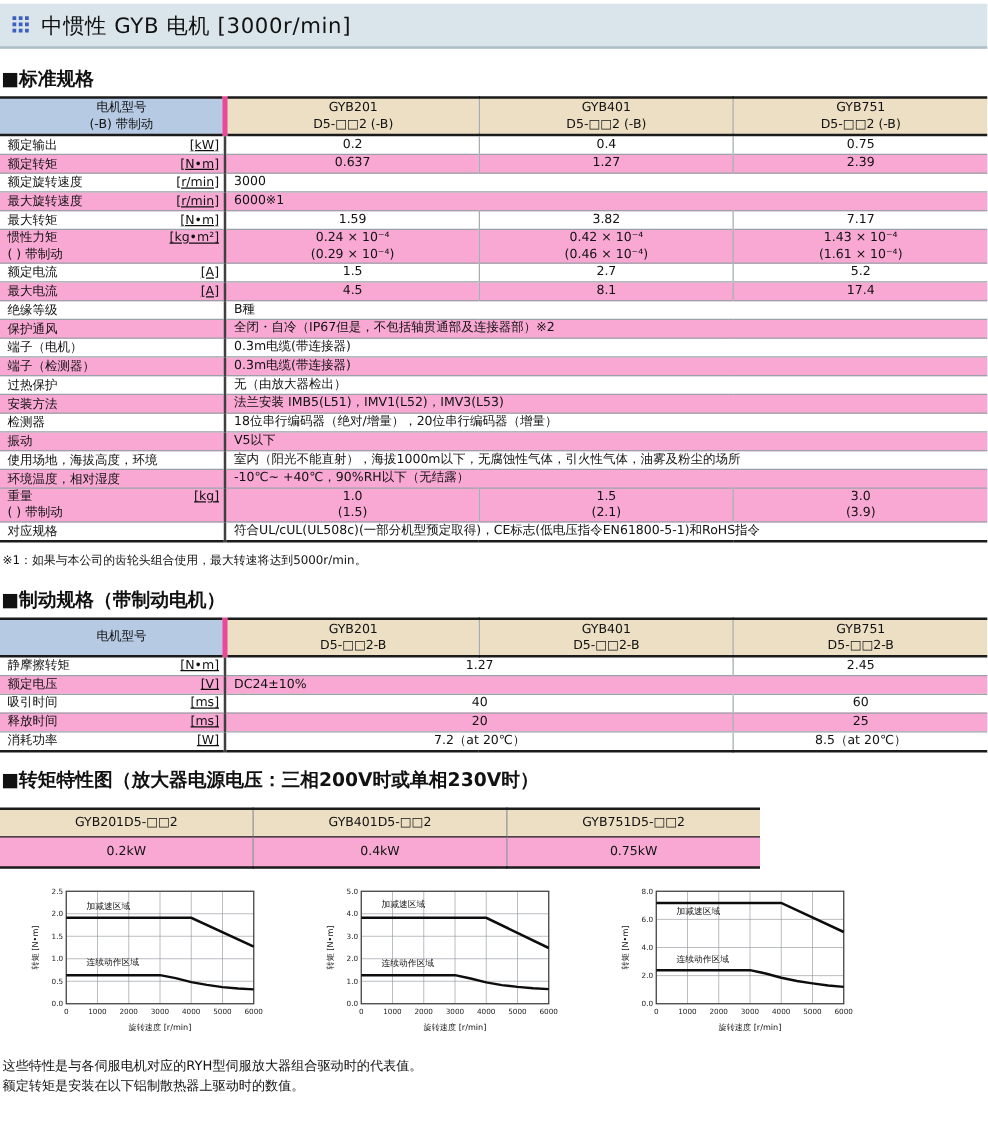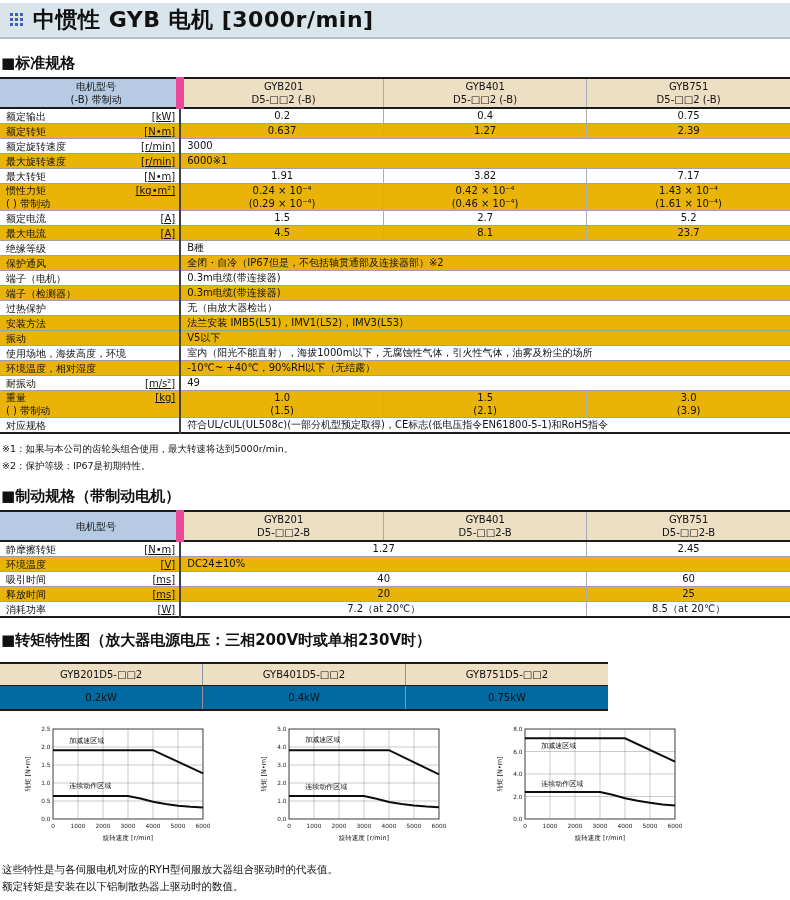--- a/index.html
+++ b/index.html
@@ -3,61 +3,61 @@
 <meta charset="utf-8">
 <style>
   html,body{margin:0;padding:0;background:#fff;}
   body{width:790px;height:900px;font-family:"DejaVu Sans","Liberation Sans",sans-serif;color:#111;overflow:hidden;}
   .page{width:790px;height:900px;position:relative;}
 
   
   .band{height:34px;margin-top:3px;background:#d9e5ea;border-bottom:2px solid #aebfc7;display:flex;align-items:center;}
   .dots{display:inline-grid;grid-template-columns:repeat(3,4px);grid-auto-rows:4px;gap:1px;margin:0 9px 0 10px;}
   .dots i{display:block;width:3px;height:3px;background:#3c5fc0;}
-  .band h1{font-size:22px;font-weight:bold;margin:0;letter-spacing:0.5px;}
+  .band h1{font-size:17px;font-weight:normal;margin:0;letter-spacing:0.5px;}
 
   h2.sec{font-size:15px;font-weight:bold;margin:13px 0 4px 0;padding-left:1px;}
   h2.first{margin-top:15px;}
 
   
   table.spec{width:790px;border-collapse:collapse;table-layout:fixed;font-size:10px;
              border-top:2px solid #1b1b1b;border-bottom:2px solid #1b1b1b;}
   table.spec col.c0{width:180px;}
   table.spec col.cd{width:203px;}
   table.spec thead tr{border-bottom:2px solid #1b1b1b;}
   table.spec thead td{padding:1px 0;vertical-align:middle;}
   table.spec thead td div{line-height:13px;text-align:center;}
   td.hl{background:#b6cbe3;}
   td.hl div{text-align:right;padding-left:16px;}
   td.hd{background:#ecdfc3;border-left:1px solid #a7adb4;}
-  td.hd.first{border-left:8px solid #ec4899;}
+  td.hd.first{border-left:4px solid #ec4899;}
   table.spec tbody tr{border-top:1px solid #9aa1a8;}
   table.spec tbody tr:first-child{border-top:none;}
-  table.spec tbody tr.alt{background:#eab308;}
+  table.spec tbody tr.alt{background:#f9a8d4;}
   table.spec tbody td{padding:0;height:14px;line-height:14px;vertical-align:middle;}
   td.lbl{border-right:2px solid #404040;}
   .lr{display:flex;justify-content:space-between;line-height:13px;}
   .lr .lt{padding-left:6px;white-space:nowrap;}
   .lr .un{padding-right:4px;text-decoration:underline;}
   .lr2{line-height:13px;padding-left:6px;}
   table.spec td.ct{text-align:center;}
   table.spec td.bl{border-left:1px solid #a7adb4;}
   table.spec td.sp{text-align:left;padding-left:6px;}
   table.spec td div{line-height:13px;}
 
   .notes{margin:7px 0 0 2px;font-size:9.5px;line-height:1.75;}
   .notes p{margin:0;}
 
   
   table.mtab{width:608px;border-collapse:collapse;table-layout:fixed;font-size:10px;margin-top:12px;
              border-top:2px solid #1b1b1b;border-bottom:2px solid #1b1b1b;}
   table.mtab td{text-align:center;border-left:1px solid #8f959b;}
   table.mtab td:first-child{border-left:none;}
   table.mtab tr.mh td{background:#ecdfc3;height:19px;border-bottom:1px solid #1b1b1b;}
-  table.mtab tr.mp td{height:21px;background:#0369a1;}
+  table.mtab tr.mp td{height:21px;background:#f9a8d4;}
 
   .charts{display:flex;gap:40px;margin:12px 0 0 22px;}
   .charts figure{margin:0;}
   svg.tchart{display:block;}
   .grid{stroke:#90959a;stroke-width:0.5;}
   .pframe{fill:none;stroke:#3c3c3c;stroke-width:1;}
   .curve{fill:none;stroke:#0d0d0d;stroke-width:2;}
   .tick{font-size:5.8px;fill:#222;text-anchor:middle;}
   .te{text-anchor:end;}
   .rlabel{font-size:7px;fill:#111;}
@@ -156,21 +156,21 @@
           </td>
           <td class="sp" colspan="3">6000※1</td>
         </tr>
         <tr>
           <td class="lbl">
             <div class="lr">
               <span class="lt">最大转矩</span>
               <span class="un">[N•m]</span>
             </div>
           </td>
-          <td class="ct">1.91</td>
+          <td class="ct">1.59</td>
           <td class="ct bl">3.82</td>
           <td class="ct bl">7.17</td>
         </tr>
         <tr class="alt">
           <td class="lbl">
             <div class="lr">
               <span class="lt">惯性力矩</span>
               <span class="un">[kg•m²]</span>
             </div>
             <div class="lr2">( ) 带制动</div>
@@ -201,21 +201,21 @@
         </tr>
         <tr class="alt">
           <td class="lbl">
             <div class="lr">
               <span class="lt">最大电流</span>
               <span class="un">[A]</span>
             </div>
           </td>
           <td class="ct">4.5</td>
           <td class="ct bl">8.1</td>
-          <td class="ct bl">23.7</td>
+          <td class="ct bl">17.4</td>
         </tr>
         <tr>
           <td class="lbl">
             <div class="lr">
               <span class="lt">绝缘等级</span>
             </div>
           </td>
           <td class="sp" colspan="3">B種</td>
         </tr>
         <tr class="alt">
@@ -251,20 +251,28 @@
           <td class="sp" colspan="3">无（由放大器检出）</td>
         </tr>
         <tr class="alt">
           <td class="lbl">
             <div class="lr">
               <span class="lt">安装方法</span>
             </div>
           </td>
           <td class="sp" colspan="3">法兰安装 IMB5(L51)，IMV1(L52)，IMV3(L53)</td>
         </tr>
+        <tr>
+          <td class="lbl">
+            <div class="lr">
+              <span class="lt">检测器</span>
+            </div>
+          </td>
+          <td class="sp" colspan="3">18位串行编码器（绝对/增量），20位串行编码器（增量）</td>
+        </tr>
         <tr class="alt">
           <td class="lbl">
             <div class="lr">
               <span class="lt">振动</span>
             </div>
           </td>
           <td class="sp" colspan="3">V5以下</td>
         </tr>
         <tr>
           <td class="lbl">
@@ -274,29 +282,20 @@
           </td>
           <td class="sp" colspan="3">室内（阳光不能直射），海拔1000m以下，无腐蚀性气体，引火性气体，油雾及粉尘的场所</td>
         </tr>
         <tr class="alt">
           <td class="lbl">
             <div class="lr">
               <span class="lt">环境温度，相对湿度</span>
             </div>
           </td>
           <td class="sp" colspan="3">-10℃~ +40℃，90%RH以下（无结露）</td>
-        </tr>
-        <tr>
-          <td class="lbl">
-            <div class="lr">
-              <span class="lt">耐振动</span>
-              <span class="un">[m/s²]</span>
-            </div>
-          </td>
-          <td class="sp" colspan="3">49</td>
         </tr>
         <tr class="alt">
           <td class="lbl">
             <div class="lr">
               <span class="lt">重量</span>
               <span class="un">[kg]</span>
             </div>
             <div class="lr2">( ) 带制动</div>
           </td>
           <td class="ct">
@@ -318,21 +317,20 @@
               <span class="lt">对应规格</span>
             </div>
           </td>
           <td class="sp" colspan="3">符合UL/cUL(UL508c)(一部分机型预定取得)，CE标志(低电压指令EN61800-5-1)和RoHS指令</td>
         </tr>
       </tbody>
   </table>
 
   <div class="notes">
     <p>※1：如果与本公司的齿轮头组合使用，最大转速将达到5000r/min。</p>
-    <p>※2：保护等级：IP67是初期特性。</p>
   </div>
 
   <h2 class="sec">■制动规格（带制动电机）</h2>
 
   <table class="spec">
     <colgroup>
         <col class="c0">
         <col class="cd">
         <col class="cd">
         <col class="cd">
@@ -363,21 +361,21 @@
               <span class="lt">静摩擦转矩</span>
               <span class="un">[N•m]</span>
             </div>
           </td>
           <td class="ct" colspan="2">1.27</td>
           <td class="ct bl">2.45</td>
         </tr>
         <tr class="alt">
           <td class="lbl">
             <div class="lr">
-              <span class="lt">环境温度</span>
+              <span class="lt">额定电压</span>
               <span class="un">[V]</span>
             </div>
           </td>
           <td class="sp" colspan="3">DC24±10%</td>
         </tr>
         <tr>
           <td class="lbl">
             <div class="lr">
               <span class="lt">吸引时间</span>
               <span class="un">[ms]</span>

